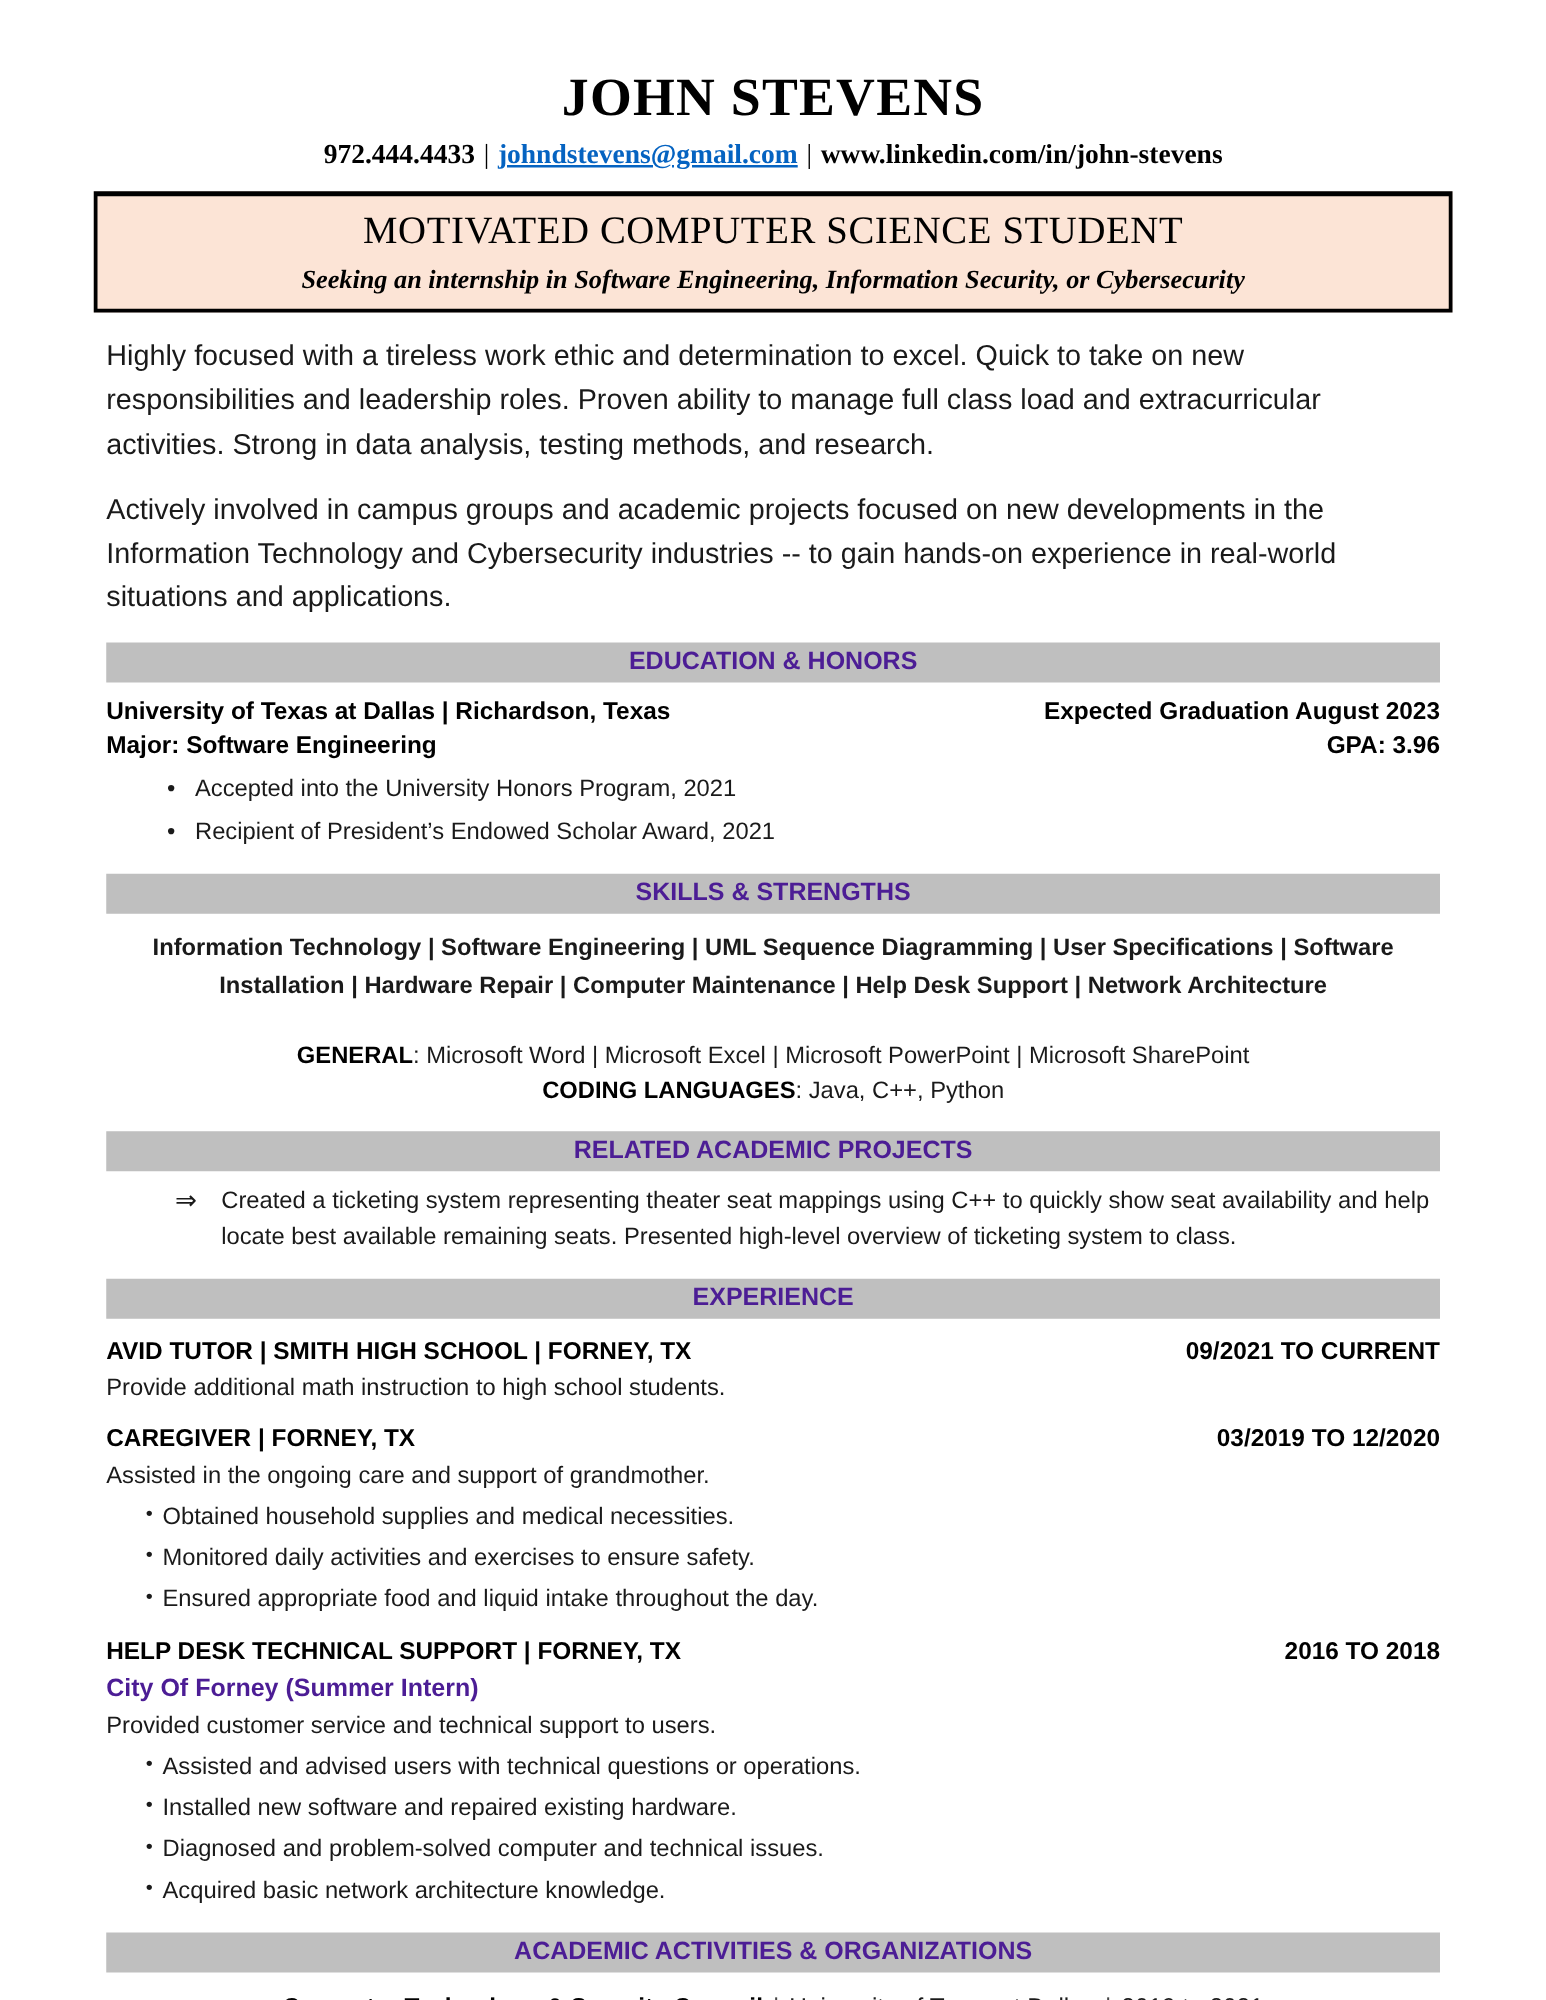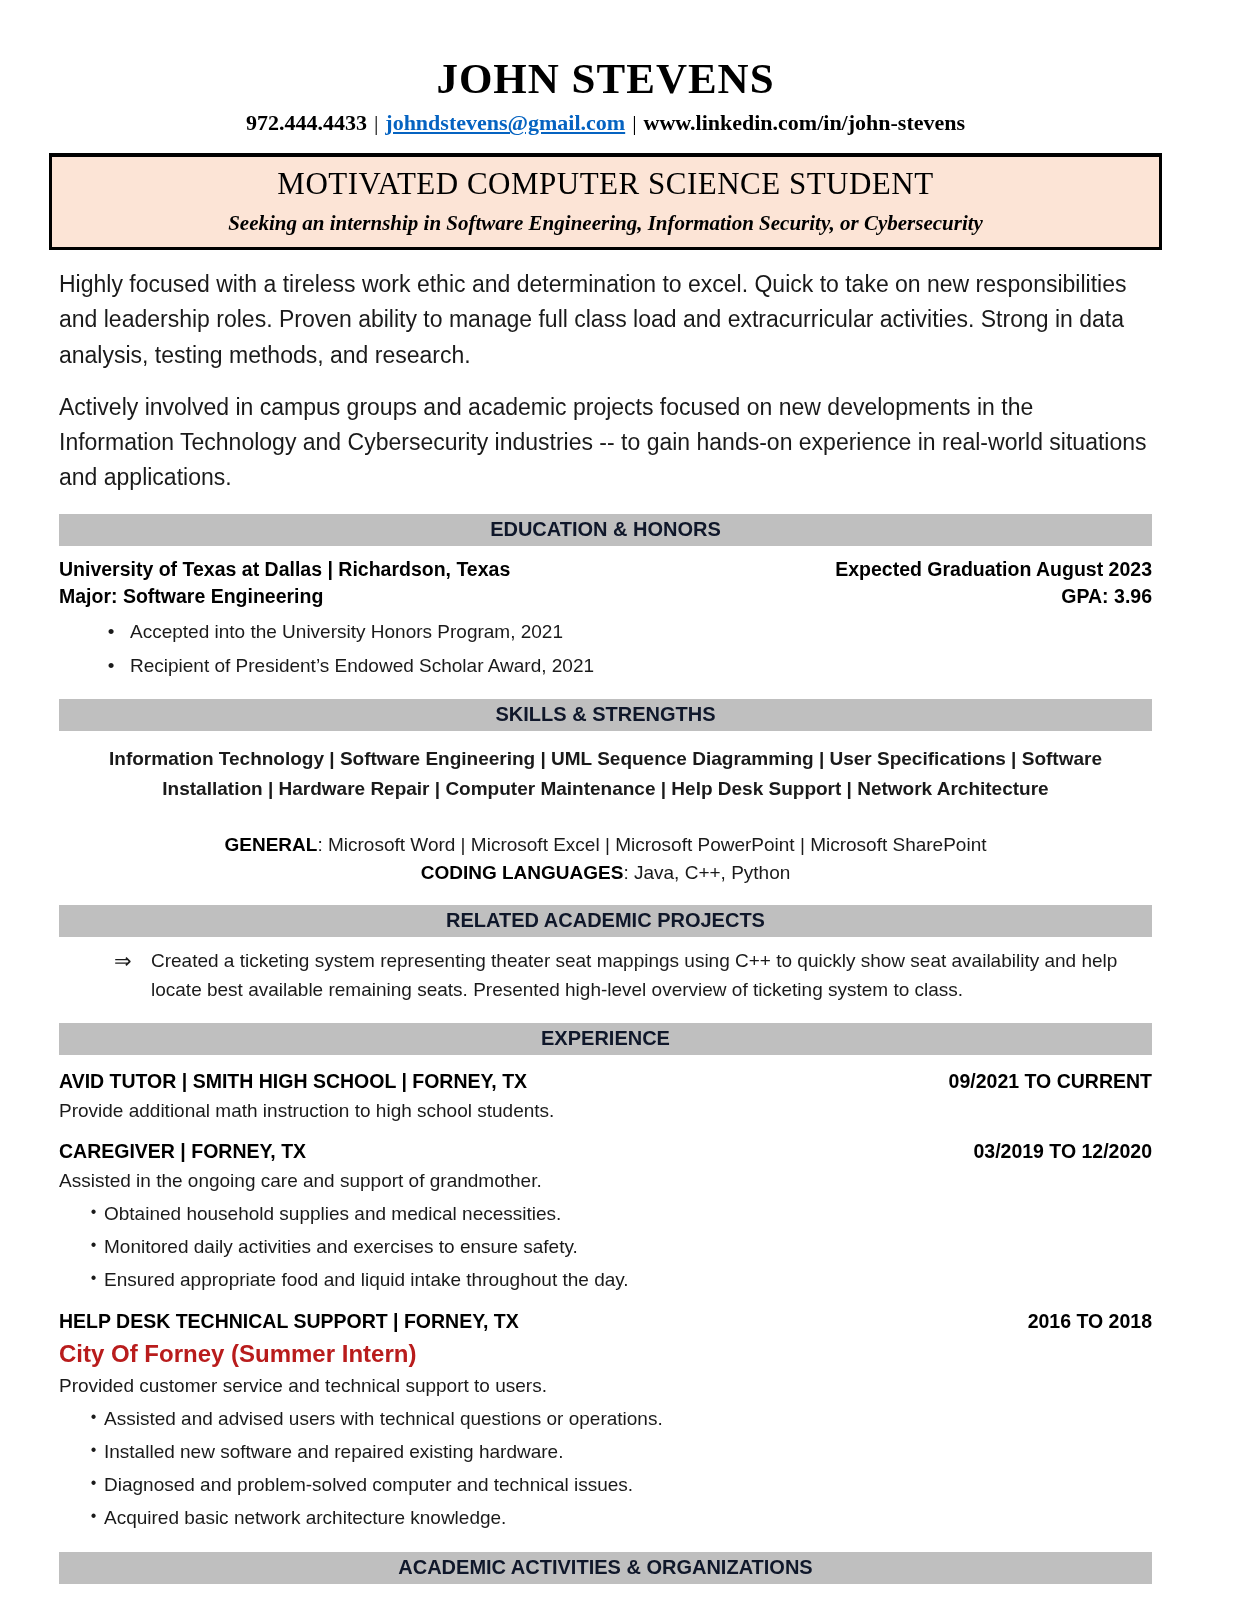--- a/index.html
+++ b/index.html
@@ -5,21 +5,21 @@
   * { margin: 0; padding: 0; box-sizing: border-box; }
   html, body { background: #ffffff; }
   body {
     width: 1237px; height: 1600px;
     font-family: "Liberation Sans", sans-serif;
     color: #1a1a1a;
     overflow: hidden;
   }
   .page {
     width: 1237px; height: 1124px;
-    padding: 55px 85px 0 59px;
+    padding: 55px 85px 0 85px;
   }
 
   
   .name-title {
     font-family: "Liberation Serif", serif;
     font-weight: bold;
     font-size: 43px;
     line-height: 1.12;
     text-align: center;
     color: #000;
@@ -66,21 +66,21 @@
     line-height: 1.53;
     margin-top: 17px;
   }
 
   
   .section-banner {
     background: #bfbfbf;
     text-align: center;
     font-weight: bold;
     font-size: 20px;
-    color: #0f172a;
+    color: #4c1d95;
     padding: 4px 0 5px 0;
     margin-top: 19px;
   }
 
   
   .two-col {
     display: flex;
     justify-content: space-between;
     font-weight: bold;
     font-size: 19.5px;
@@ -122,21 +122,21 @@
     font-size: 19px;
     line-height: 1.5;
     margin-top: 6px;
   }
   .arrow-marker { width: 37px; margin-left: 55px; font-size: 21px; line-height: 1.35; }
   .arrow-text { flex: 1; }
 
   
   .job-block { margin-top: 13px; }
   .job-desc { font-size: 19px; line-height: 1.5; margin-top: 2px; }
-  .job-subtitle { font-weight: bold; font-size: 24px; line-height: 1.4; color: #b91c1c; margin-top: 2px; }
+  .job-subtitle { font-weight: bold; font-size: 20px; line-height: 1.4; color: #4c1d95; margin-top: 2px; }
   .job-bullets .bullet-marker { width: 21px; text-align: center; margin-left: 24px; font-size: 16px; }
   .job-bullets .bullet-text { flex: 1; }
   .job-bullets .bullet-row { margin-top: 4.5px; }
 
   
   .org-line {
     text-align: center;
     font-size: 19.5px;
     margin-top: 17px;
   }

